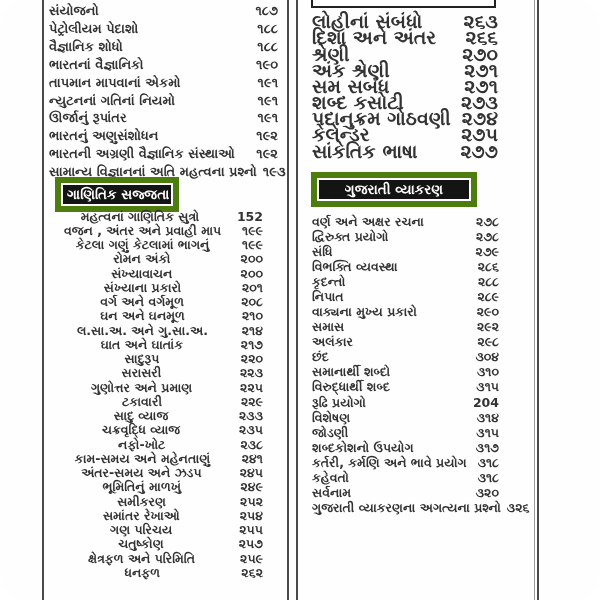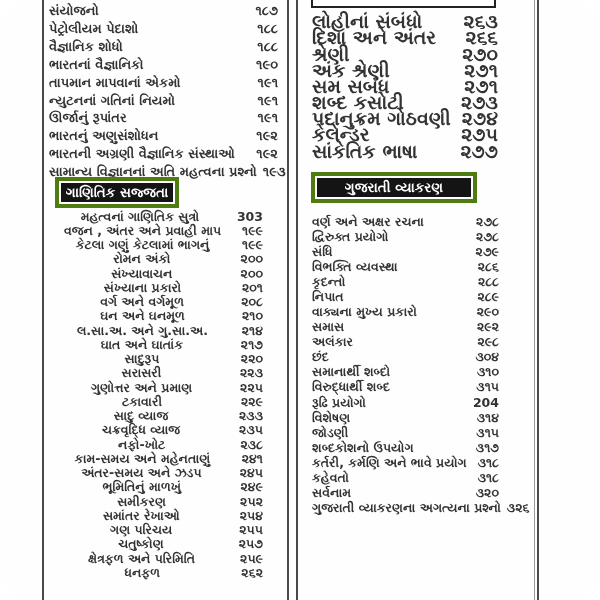--- a/index.html
+++ b/index.html
@@ -22,21 +22,21 @@
   #science-list{left:49px;top:2px;width:229px;}
   #science-list .toc-row{height:17.9px;font-size:13px;}
   #math-list{left:49px;top:209px;width:214px;}
   #math-list .toc-row{height:14.25px;font-size:12.5px;text-align:center;}
   #reasoning-list{left:312px;top:14px;width:186px;}
   #reasoning-list .toc-row{height:16.2px;font-size:19px;}
   #grammar-list{left:312px;top:214px;width:187px;}
   #grammar-list .toc-row{height:15.05px;font-size:12.5px;}
 
   .section-header{
-    position:absolute;border:4px solid #4d7c0f;background:#ffffff;
+    position:absolute;border:6px solid #4d7c0f;background:#ffffff;
     padding:2px;box-sizing:border-box;
   }
   .section-header .inner{
     background:#141414;color:#ffffff;text-align:center;
     font-size:13.5px;line-height:17px;padding:1px 4px;white-space:nowrap;
   }
   #math-header{left:55px;top:177px;width:124px;}
   #grammar-header{left:311px;top:172px;width:166px;}
   #cutoff-header{
     position:absolute;left:311px;top:-16px;width:185px;height:24px;
@@ -99,21 +99,21 @@
       </div>
     </div>
 
   <div id="math-header" class="section-header">
     <div class="inner">ગાણિતિક સજ્જતા</div>
   </div>
 
   <div id="math-list" class="toc-list">
       <div class="toc-row">
         <span class="toc-title">મહત્વનાં ગાણિતિક સુત્રો</span>
-        <span class="toc-page">303</span>
+        <span class="toc-page">152</span>
       </div>
       <div class="toc-row">
         <span class="toc-title">વજન , અંતર અને પ્રવાહી માપ</span>
         <span class="toc-page">૧૯૯</span>
       </div>
       <div class="toc-row">
         <span class="toc-title">કેટલા ગણું કેટલામાં ભાગનું</span>
         <span class="toc-page">૧૯૯</span>
       </div>
       <div class="toc-row">

